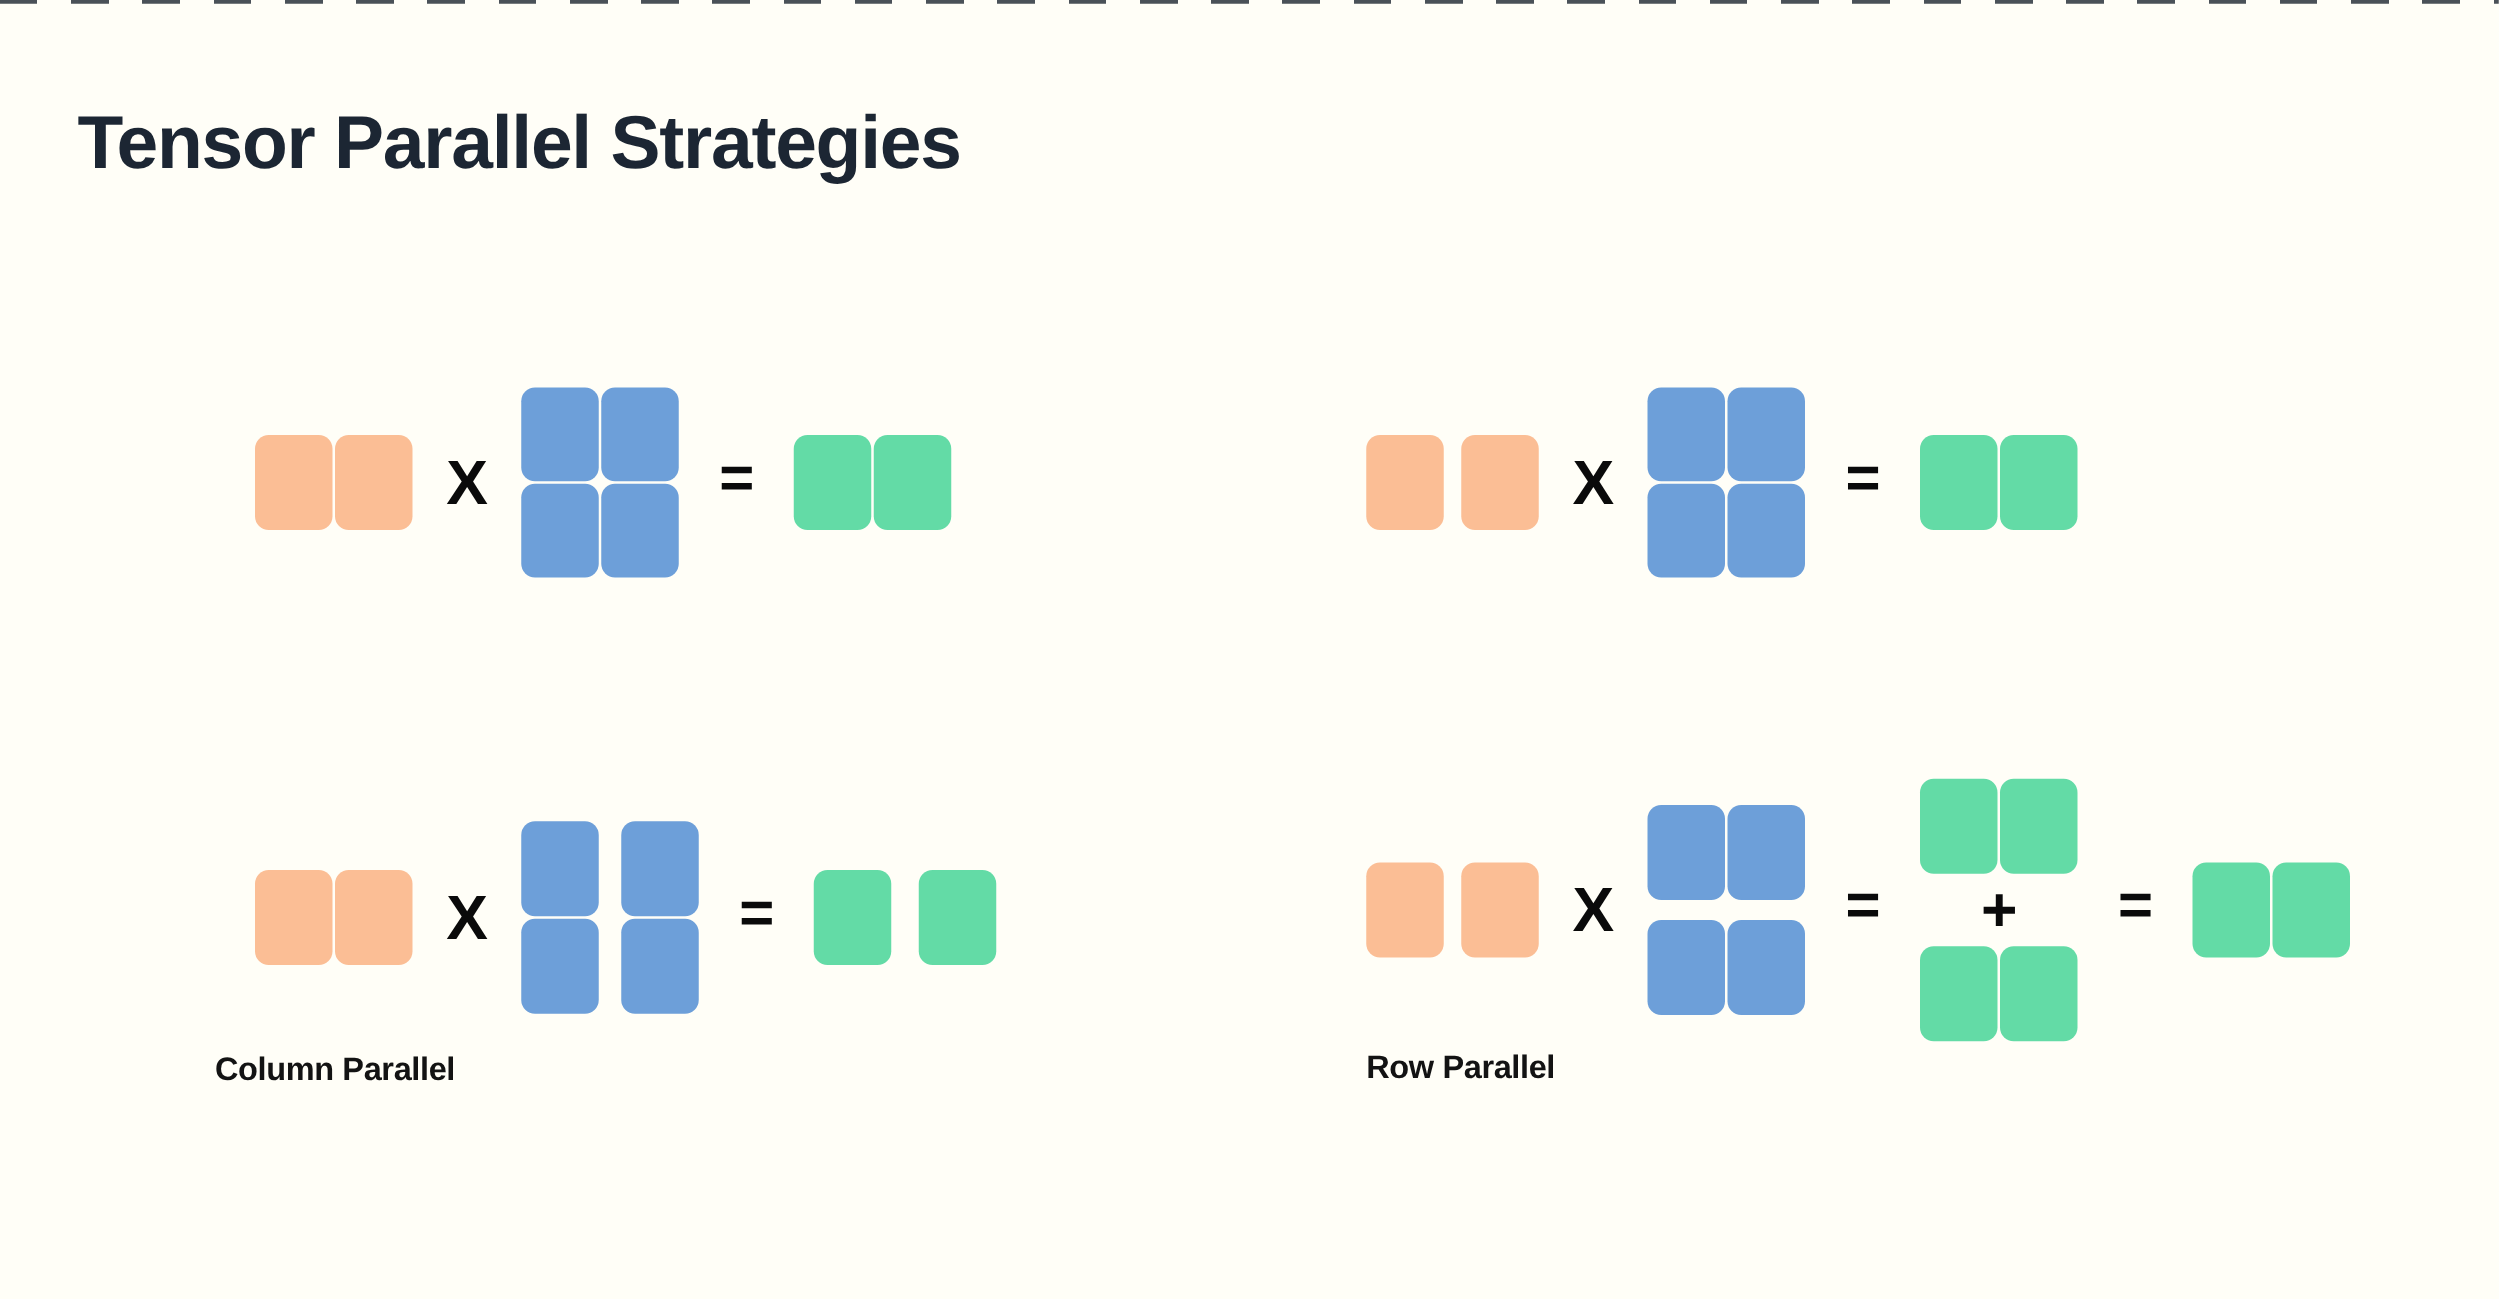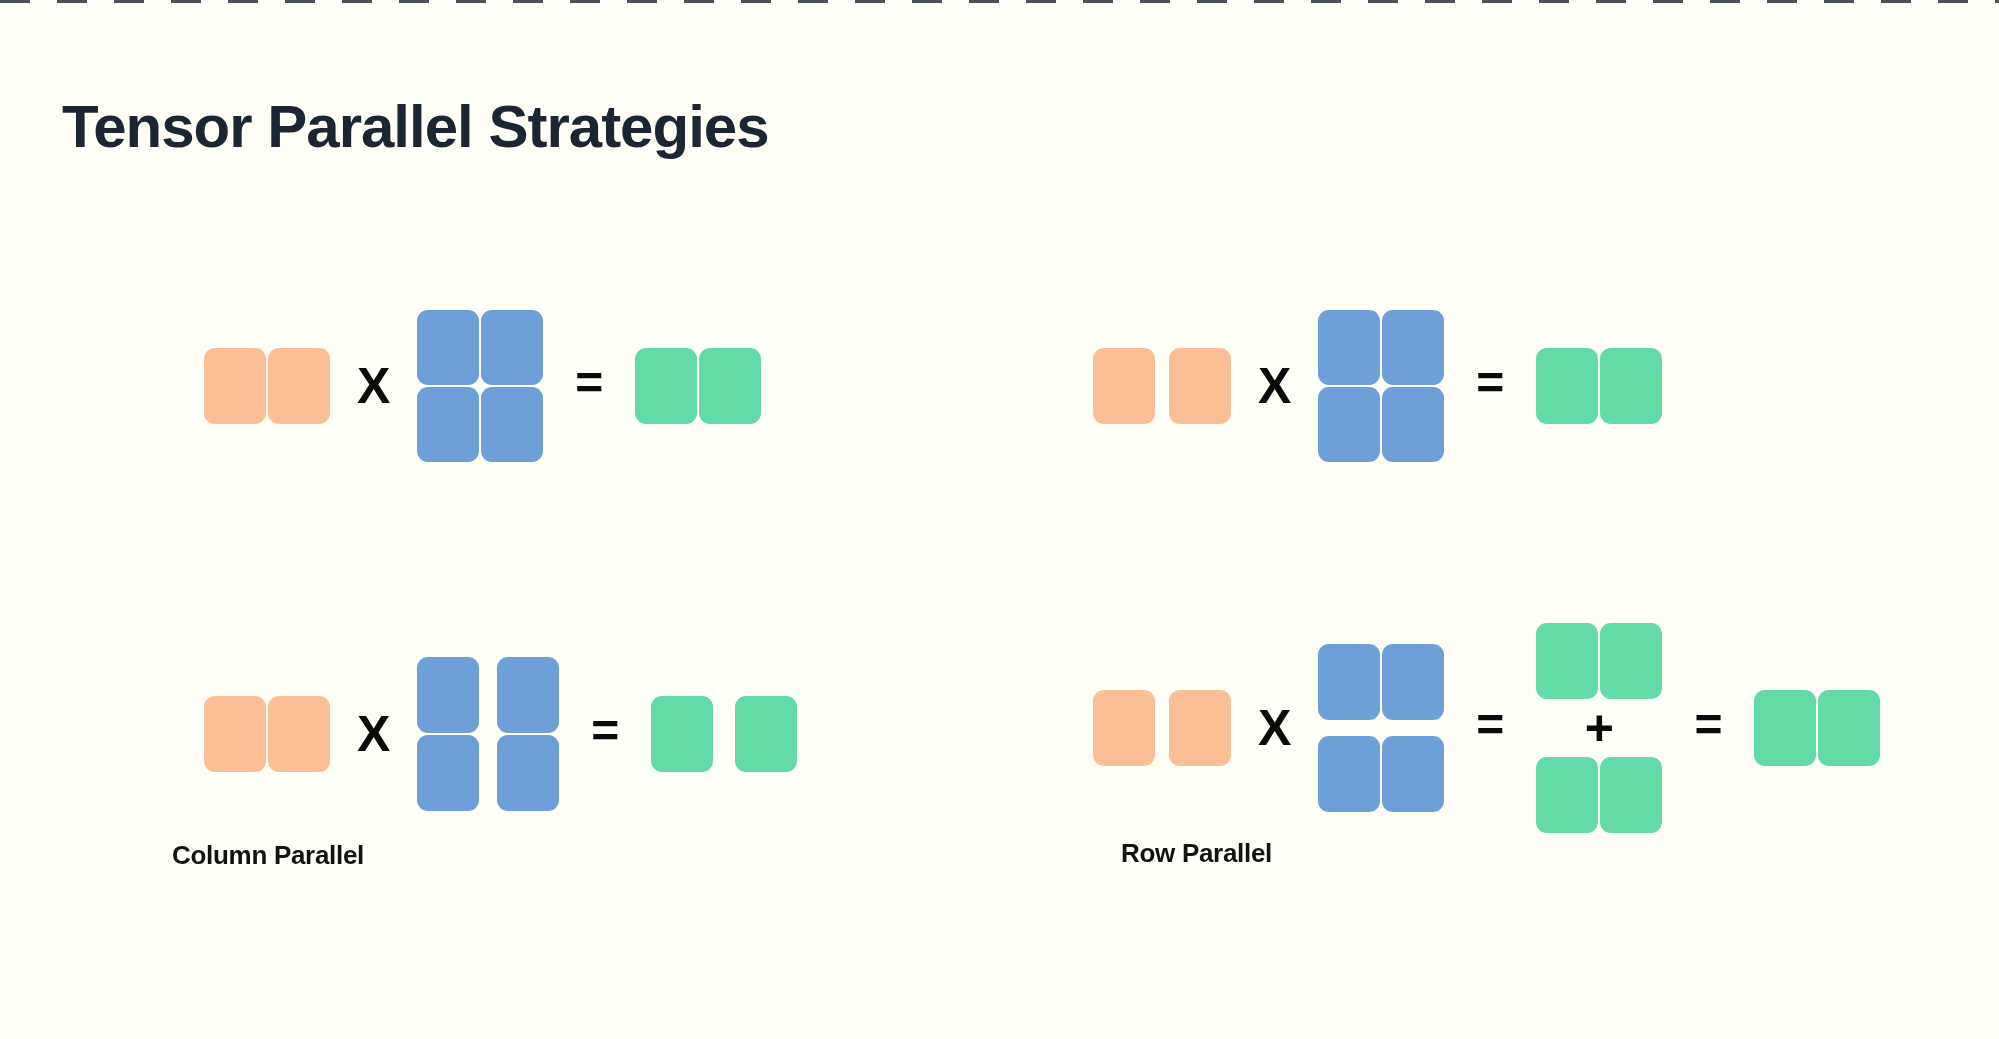--- a/index.html
+++ b/index.html
@@ -17,21 +17,21 @@
     top: 0; left: 0; right: 0;
     height: 3px;
     background: repeating-linear-gradient(90deg,
       var(--top-dashes, #4A5158) 0 30px,
       transparent 30px 57px);
   }
 
   .title {
     position: absolute;
     left: 62px;
-    top: 52px;
+    top: 39px;
     font-size: 60px;
     font-weight: 700;
     letter-spacing: -1px;
     color: var(--title-text, #1C2633);
     white-space: nowrap;
   }
 
   .diagram { position: absolute; display: flex; align-items: center; }
   #d-tl { left: 204px; top: 309px; height: 154px; }
   #d-tr { left: 1093px; top: 309px; height: 154px; }
@@ -75,21 +75,21 @@
 
   .caption {
     position: absolute;
     font-size: 26px;
     font-weight: 700;
     letter-spacing: -0.3px;
     color: var(--label-text, #131313);
     white-space: nowrap;
   }
   #label-bl { left: 172px; top: 840px; }
-  #label-br { left: 1093px; top: 838px; margin-left: 28px; }
+  #label-br { left: 1093px; top: 838px; }
 </style>
 </head>
 <body>
 
 <div class="top-dashes"></div>
 
 <h1 class="title">Tensor Parallel Strategies</h1>
 
 <div class="diagram" id="d-tl">
   <div class="pair">

